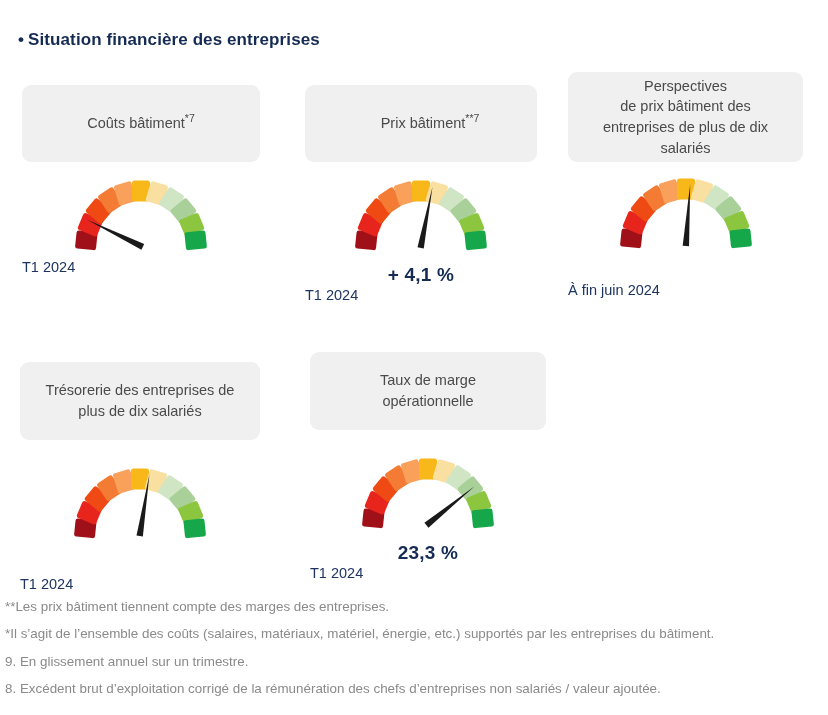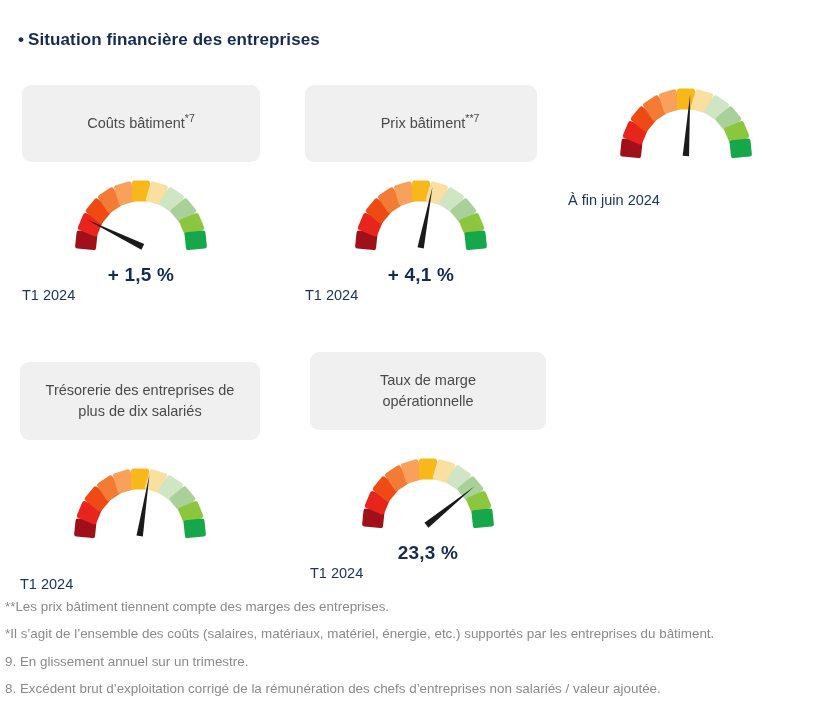--- a/index.html
+++ b/index.html
@@ -128,21 +128,20 @@
         <rect x="55.09" y="12.85" width="18" height="21" rx="2.5" fill="#f9a05a" transform="rotate(-16.82 64.09 23.35)"></rect>
         <rect x="71.00" y="10.50" width="18" height="21" rx="2.5" fill="#f9b81a" transform="rotate(0.00 80.00 21.00)"></rect>
         <rect x="86.91" y="12.85" width="18" height="21" rx="2.5" fill="#f9dfa0" transform="rotate(16.82 95.91 23.35)"></rect>
         <rect x="101.47" y="19.71" width="18" height="21" rx="2.5" fill="#cfe5c4" transform="rotate(33.64 110.47 30.21)"></rect>
         <rect x="113.41" y="30.48" width="18" height="21" rx="2.5" fill="#aad09a" transform="rotate(50.45 122.41 40.98)"></rect>
         <rect x="121.73" y="44.25" width="18" height="21" rx="2.5" fill="#8cc63f" transform="rotate(67.27 130.73 54.75)"></rect>
         <rect x="125.71" y="59.84" width="18" height="21" rx="2.5" fill="#15a74a" transform="rotate(84.09 134.71 70.34)"></rect>
         <polygon points="76.8,78 83.2,78 80,16" fill="#1a1a1a" transform="rotate(-64 80 76)"></polygon>
       </svg>
   </div>
-  <div class="card-value">+ 1,5 %</div>
   <div class="card-period">T1 2024</div>
 </div>
 
 <div class="card" style="left:305px; top:85px; width:232px;">
   <div class="card-header" style="height:77px;padding-left:30px;">
     <div>
       <span>Prix bâtiment</span><span class="star">**7</span>
     </div>
   </div>
   <div class="gauge-wrap">
@@ -159,20 +158,28 @@
         <rect x="121.73" y="44.25" width="18" height="21" rx="2.5" fill="#8cc63f" transform="rotate(67.27 130.73 54.75)"></rect>
         <rect x="125.71" y="59.84" width="18" height="21" rx="2.5" fill="#15a74a" transform="rotate(84.09 134.71 70.34)"></rect>
         <polygon points="76.8,78 83.2,78 80,16" fill="#1a1a1a" transform="rotate(11 80 76)"></polygon>
       </svg>
   </div>
   <div class="card-value">+ 4,1 %</div>
   <div class="card-period">T1 2024</div>
 </div>
 
 <div class="card" style="left:568px; top:72px; width:235px;">
+  <div class="card-header" style="height:90px;">
+    <div>
+      <div>Perspectives</div>
+      <div>de prix bâtiment des</div>
+      <div>entreprises de plus de dix</div>
+      <div>salariés</div>
+    </div>
+  </div>
   <div class="gauge-wrap" style="margin-top:6px;">
     <svg class="gauge" width="160" height="88" viewBox="0 0 160 88">
         <rect x="16.29" y="59.84" width="18" height="21" rx="2.5" fill="#a01018" transform="rotate(-84.09 25.29 70.34)"></rect>
         <rect x="20.27" y="44.25" width="18" height="21" rx="2.5" fill="#e8251c" transform="rotate(-67.27 29.27 54.75)"></rect>
         <rect x="28.59" y="30.48" width="18" height="21" rx="2.5" fill="#f04a14" transform="rotate(-50.45 37.59 40.98)"></rect>
         <rect x="40.53" y="19.71" width="18" height="21" rx="2.5" fill="#f47b33" transform="rotate(-33.64 49.53 30.21)"></rect>
         <rect x="55.09" y="12.85" width="18" height="21" rx="2.5" fill="#f9a05a" transform="rotate(-16.82 64.09 23.35)"></rect>
         <rect x="71.00" y="10.50" width="18" height="21" rx="2.5" fill="#f9b81a" transform="rotate(0.00 80.00 21.00)"></rect>
         <rect x="86.91" y="12.85" width="18" height="21" rx="2.5" fill="#f9dfa0" transform="rotate(16.82 95.91 23.35)"></rect>
         <rect x="101.47" y="19.71" width="18" height="21" rx="2.5" fill="#cfe5c4" transform="rotate(33.64 110.47 30.21)"></rect>

